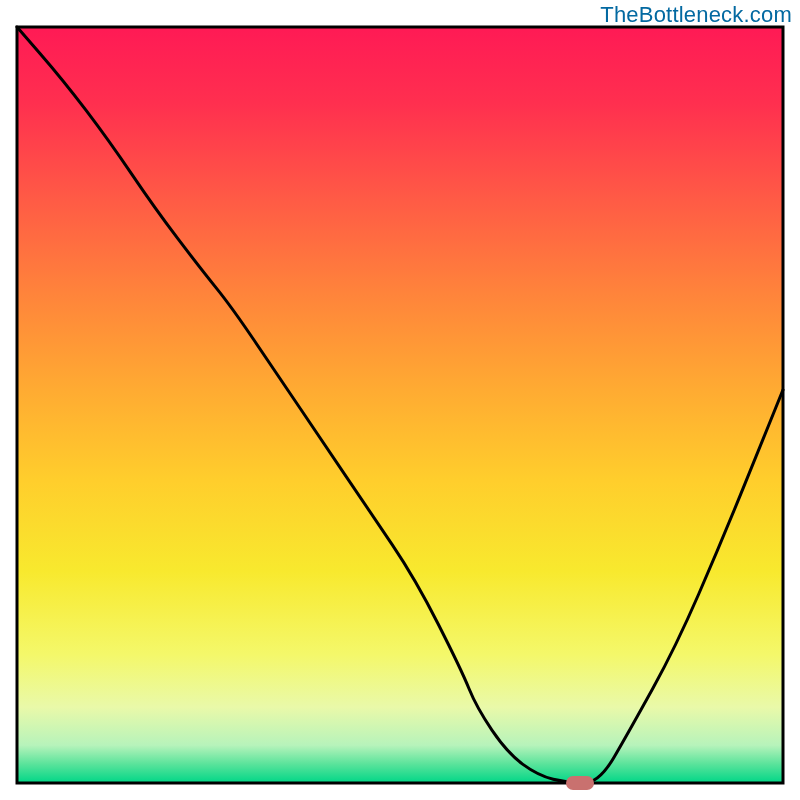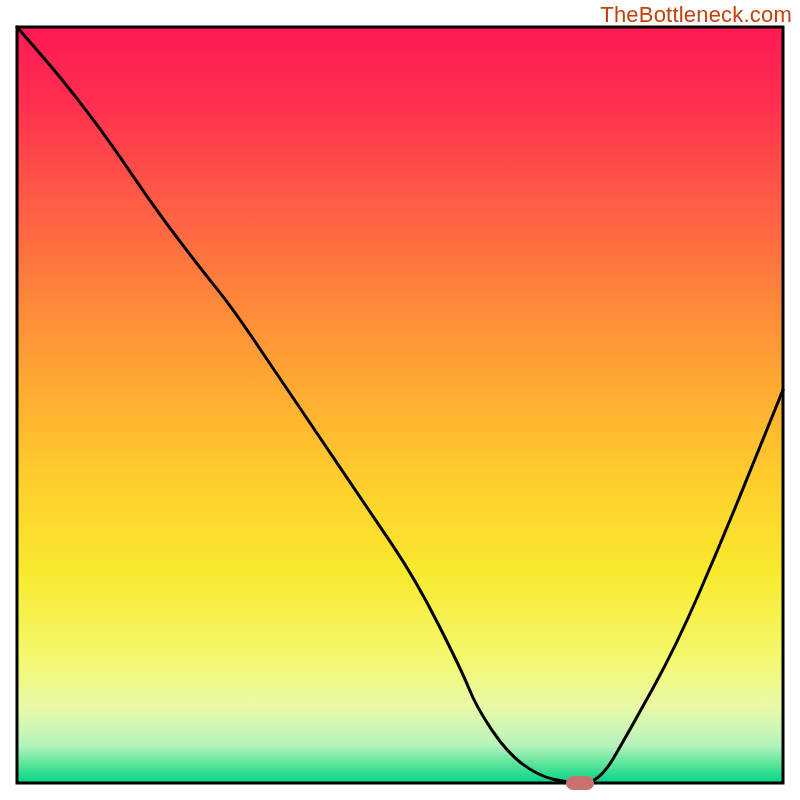--- a/index.html
+++ b/index.html
@@ -13,21 +13,21 @@
   }
   .stage {
     position: relative;
     width: 800px;
     height: 800px;
   }
   .watermark {
     position: absolute;
     top: 2px;
     right: 8px;
-    color: #c2410c;
+    color: #0369a1;
     font-size: 22px;
     letter-spacing: 0.2px;
     z-index: 4;
     text-align: center;
   }
   svg { display:block; }
   .marker {
     position: absolute;
     width: 28px;
     height: 14px;

